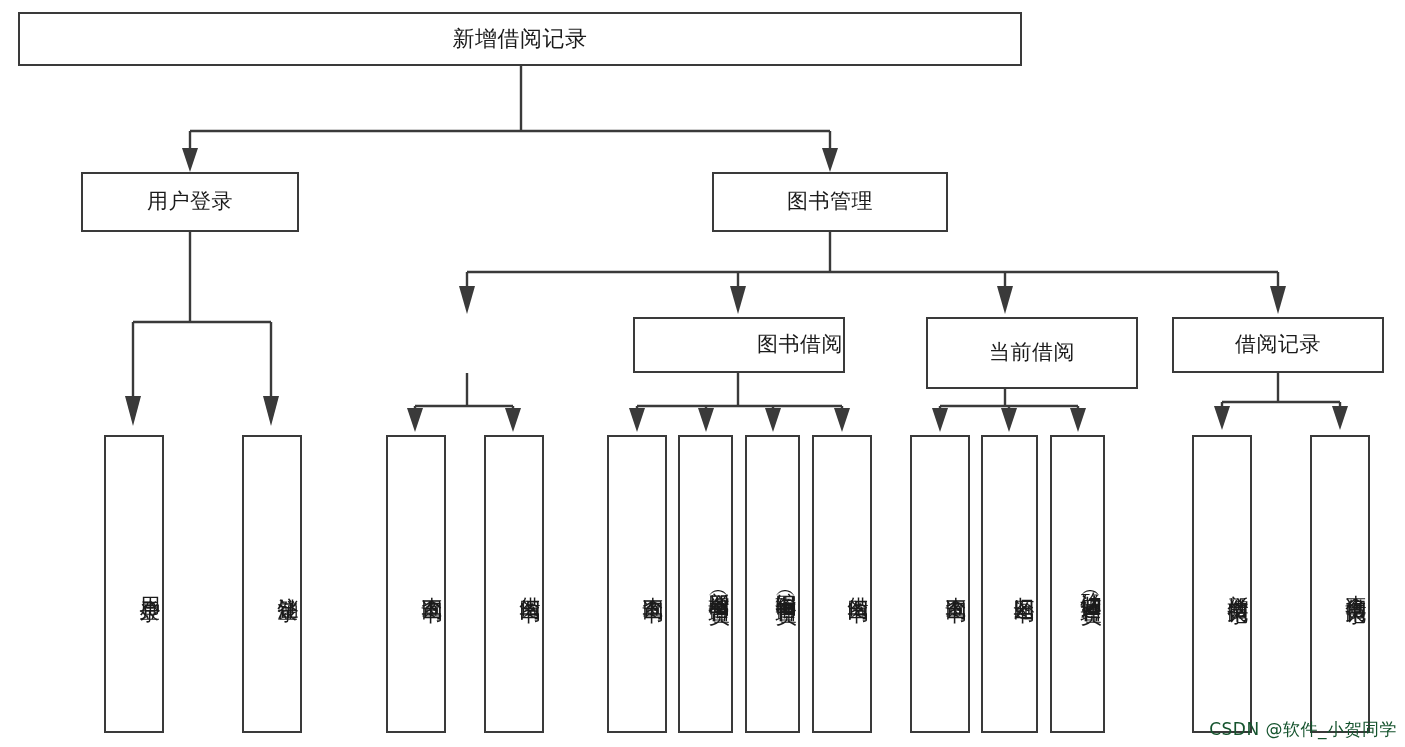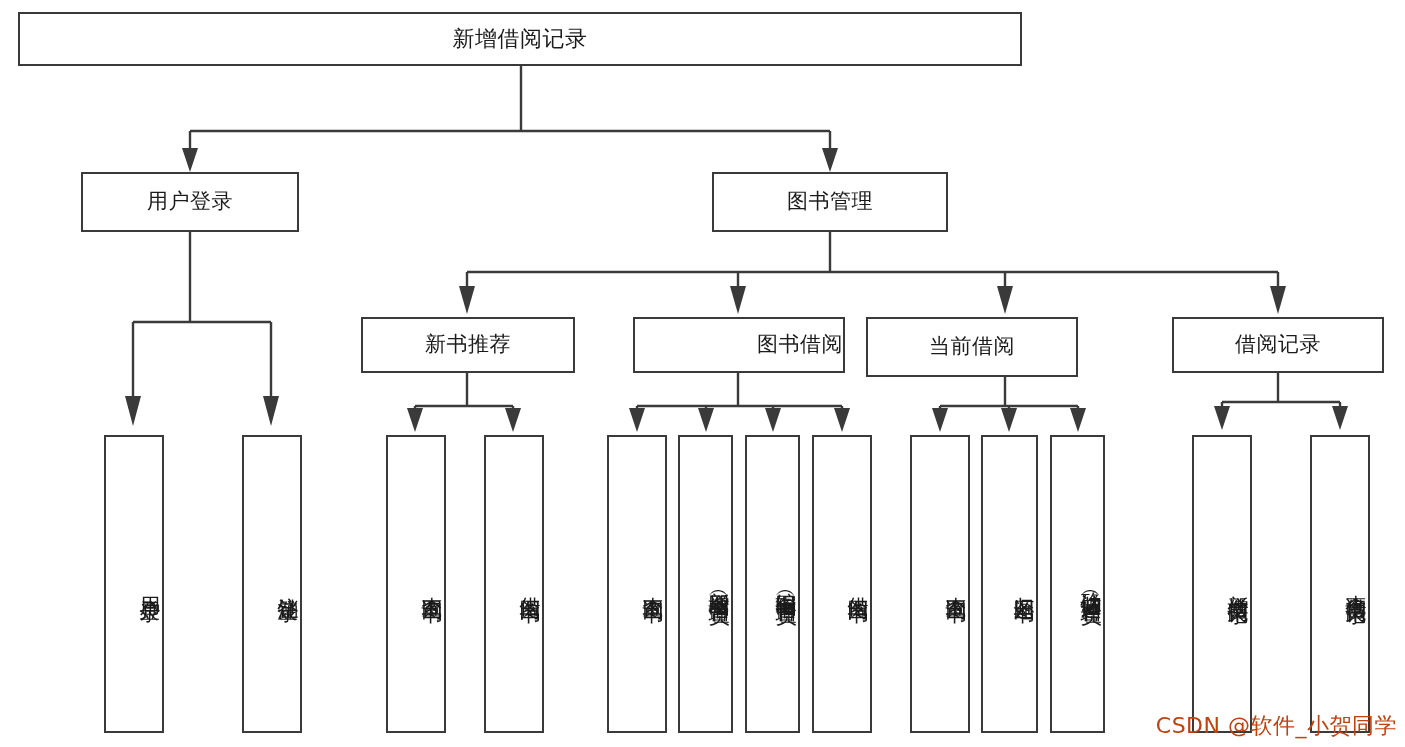--- a/index.html
+++ b/index.html
@@ -69,22 +69,22 @@
   .node.vert .vlabel {
     writing-mode: vertical-rl;
     text-orientation: upright;
     white-space: nowrap;
   }
   
   #watermark {
     position: absolute;
     right: 8px;
     bottom: 6px;
-    font-size: 22px;
-    color: #c2410c;
+    font-size: 17px;
+    color: #14532d;
     letter-spacing: 0.5px;
     white-space: nowrap;
     user-select: none;
   }
 </style>
 </head>
 <body>
 
 <div id="canvas">
 
@@ -158,29 +158,26 @@
   </div>
 
   <div class="node horiz" style="left:81px; top:172px; width:218px; height:60px;">
     <span>用户登录</span>
   </div>
 
   <div class="node horiz" style="left:712px; top:172px; width:236px; height:60px;">
     <span>图书管理</span>
   </div>
 
-  <div class="node horiz" style="left:361px; top:317px; width:214px; height:56px;">
-    <span>新书推荐</span>
-  </div>
 
   <div class="node horiz" style="left:633px; top:317px; width:212px; height:56px;justify-content:flex-end;">
     <span>图书借阅</span>
   </div>
 
-  <div class="node horiz" style="left:866px; top:317px; width:212px; height:60px;text-align:right;">
+  <div class="node horiz" style="left:926px; top:317px; width:212px; height:72px;text-align:right;">
     <span>当前借阅</span>
   </div>
 
   <div class="node horiz" style="left:1172px; top:317px; width:212px; height:56px;font-family:Liberation Serif, serif;">
     <span>借阅记录</span>
   </div>
 
   <div class="node vert" style="left:104px; top:435px; width:60px; height:298px;">
     <span class="vlabel">用户登录</span>
   </div>

